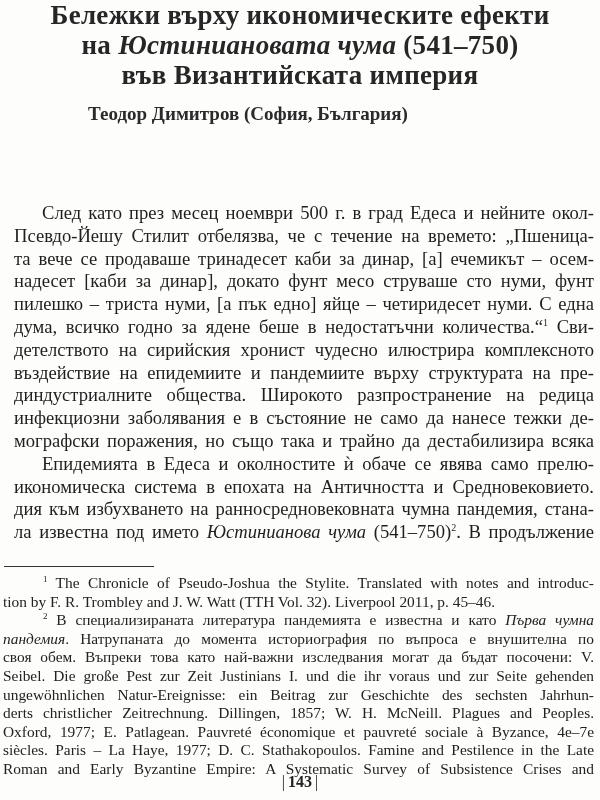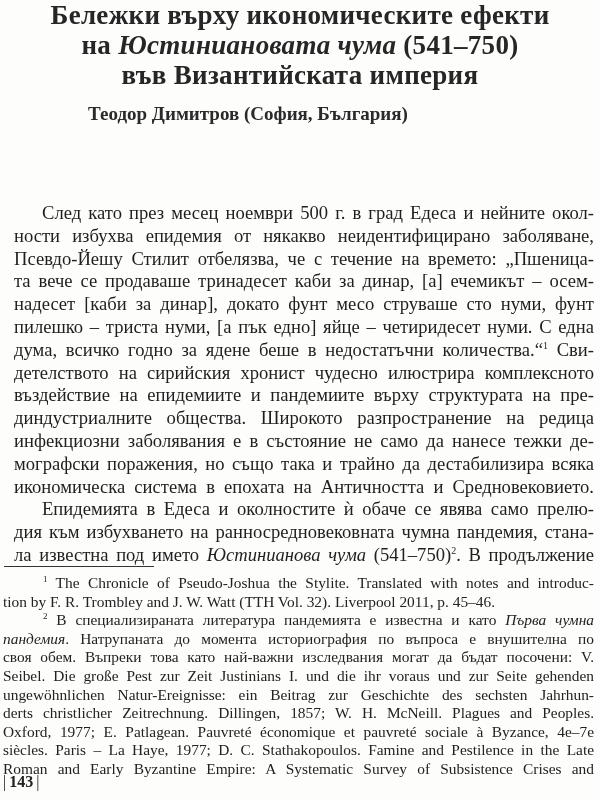--- a/index.html
+++ b/index.html
@@ -89,20 +89,21 @@
       text-align-last: justify;
       height: 18.6px;
     }
     .fline.last { text-align-last: left; }
     .fline.indent { padding-left: 40px; }
     .fline sup { font-size: 9px; vertical-align: 6px; }
     .page-number {
       position: absolute;
       left: 0; top: 772px;
       width: 600px;
+      text-align: center;
       font-weight: bold;
       font-size: 16px;
       line-height: 20px;
       color: #222;
     }
     .pn-bar { display: inline-block; font-weight: normal; margin: 0 3px; }
   </style>
 </head>
 <body>
 
@@ -111,33 +112,32 @@
   <div class="title-block">
     <span class="title-line" style="margin-top:0px;">Бележки върху икономическите ефекти</span>
     <span class="title-line"><span>на </span><span class="it">Юстиниановата чума</span><span> (541–750)</span></span>
     <span class="title-line">във Византийската империя</span>
   </div>
 
   <div class="author">Теодор Димитров (София, България)</div>
 
   <div class="body-text">
     <span class="line indent">След като през месец ноември 500 г. в град Едеса и нейните окол-</span>
-    <span class="line">ности избухва епидемия от някакво неидентифицирано заболяване,</span>
     <span class="line">Псевдо-Йешу Стилит отбелязва, че с течение на времето: „Пшеница-</span>
     <span class="line">та вече се продаваше тринадесет каби за динар, [а] ечемикът – осем-</span>
     <span class="line">надесет [каби за динар], докато фунт месо струваше сто нуми, фунт</span>
     <span class="line">пилешко – триста нуми, [а пък едно] яйце – четиридесет нуми. С една</span>
     <span class="line"><span>дума, всичко годно за ядене беше в недостатъчни количества.“</span><sup>1</sup><span> Сви-</span></span>
     <span class="line">детелството на сирийския хронист чудесно илюстрира комплексното</span>
     <span class="line">въздействие на епидемиите и пандемиите върху структурата на пре-</span>
     <span class="line">диндустриалните общества. Широкото разпространение на редица</span>
     <span class="line">инфекциозни заболявания е в състояние не само да нанесе тежки де-</span>
     <span class="line">мографски поражения, но също така и трайно да дестабилизира всяка</span>
+    <span class="line indent">Епидемията в Едеса и околностите ѝ обаче се явява само прелю-</span>
     <span class="line">икономическа система в епохата на Античността и Средновековието.</span>
-    <span class="line indent">Епидемията в Едеса и околностите ѝ обаче се явява само прелю-</span>
     <span class="line">дия към избухването на ранносредновековната чумна пандемия, стана-</span>
     <span class="line"><span>ла известна под името </span><span class="it">Юстинианова чума</span><span> (541–750)</span><sup>2</sup><span>. В продължение</span></span>
   </div>
 
   <div class="fn-rule"></div>
 
   <div class="footnotes">
     <span class="fline indent"><sup>1</sup><span> The Chronicle of Pseudo-Joshua the Stylite. Translated with notes and introduc-</span></span>
     <span class="fline last">tion by F. R. Trombley and J. W. Watt (TTH Vol. 32). Liverpool 2011, p. 45–46.</span>
     <span class="fline indent"><sup>2</sup><span> В специализираната литература пандемията е известна и като </span><span class="it">Първа чумна</span></span>

